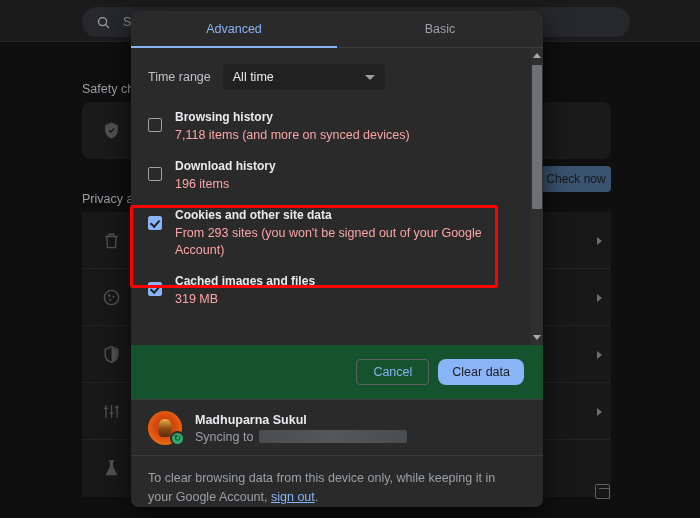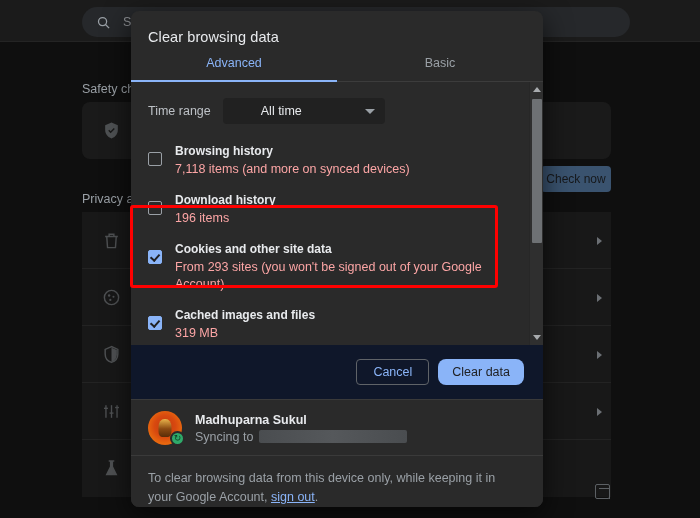--- a/index.html
+++ b/index.html
@@ -93,21 +93,21 @@
   .timerange {
     display: flex; align-items: center; gap: 12px;
     padding: 16px 0 0 17px;
   }
   .tr-label { color: #bdc1c6; font-size: 12.5px; }
   .tr-select {
     width: 162px; height: 26px; background: #212121;
     border-radius: 4px; display: flex; align-items: center;
     padding: 0 10px; position: relative;
   }
-  .tr-select span { color: #e8eaed; font-size: 12.5px; font-weight: 500; margin-left: 28px; }
+  .tr-select span { color: #e8eaed; font-size: 12.5px; font-weight: 500; }
   .tr-arrow {
     position: absolute; right: 10px; width: 0; height: 0;
     border-left: 5px solid transparent; border-right: 5px solid transparent;
     border-top: 5px solid #9aa0a6;
   }
 
   .opt-list { padding: 12px 0 0 0; }
   .opt {
     display: flex; align-items: flex-start; gap: 13px;
     padding: 7px 18px 7px 17px; min-height: 38px;
@@ -144,21 +144,21 @@
   .sb-arrow {
     position: absolute; left: 3px; width: 0; height: 0;
     border-left: 4px solid transparent; border-right: 4px solid transparent;
   }
   .sb-up { top: 5px; border-bottom: 5px solid #a8abae; }
   .sb-down { bottom: 5px; border-top: 5px solid #a8abae; }
 
   .dlg-actions {
     flex: 0 0 auto; height: 54px; display: flex;
     align-items: center; justify-content: flex-end; gap: 9px;
-    padding-right: 19px; background: #0f172a;
+    padding-right: 19px; background: #14532d;
   }
   .btn-cancel {
     height: 26px; padding: 0 16px; border: 1px solid #5f6368;
     border-radius: 4px; color: #8ab4f8; font-size: 12.5px; font-weight: 500;
     display: flex; align-items: center; background: transparent;
   }
   .btn-clear {
     height: 26px; padding: 0 14px; border-radius: 8px;
     background: #8ab4f8; color: #202124;
     font-size: 12.5px; font-weight: 500;
@@ -295,21 +295,20 @@
         <line x1="8.5" y1="2.5" x2="15.5" y2="2.5" stroke="#7c8084" stroke-width="1.8"></line>
       </svg>
       <div class="bg-txtline" style="left:136px; top:415px; width:100px; height:7px;"></div>
       <div class="bg-txtline" style="left:136px; top:427px; width:95px; height:6px;"></div>
       <div class="ext-link"></div>
     </div>
   </div>
 
   <div class="dialog">
 
-    <div class="dlg-title">Clear browsing data</div>
 
     <div class="tabs">
       <div class="tab active">Advanced</div>
       <div class="tab">Basic</div>
     </div>
 
     <div class="scroll-area">
       <div class="scroll-inner">
 
         <div class="timerange">

